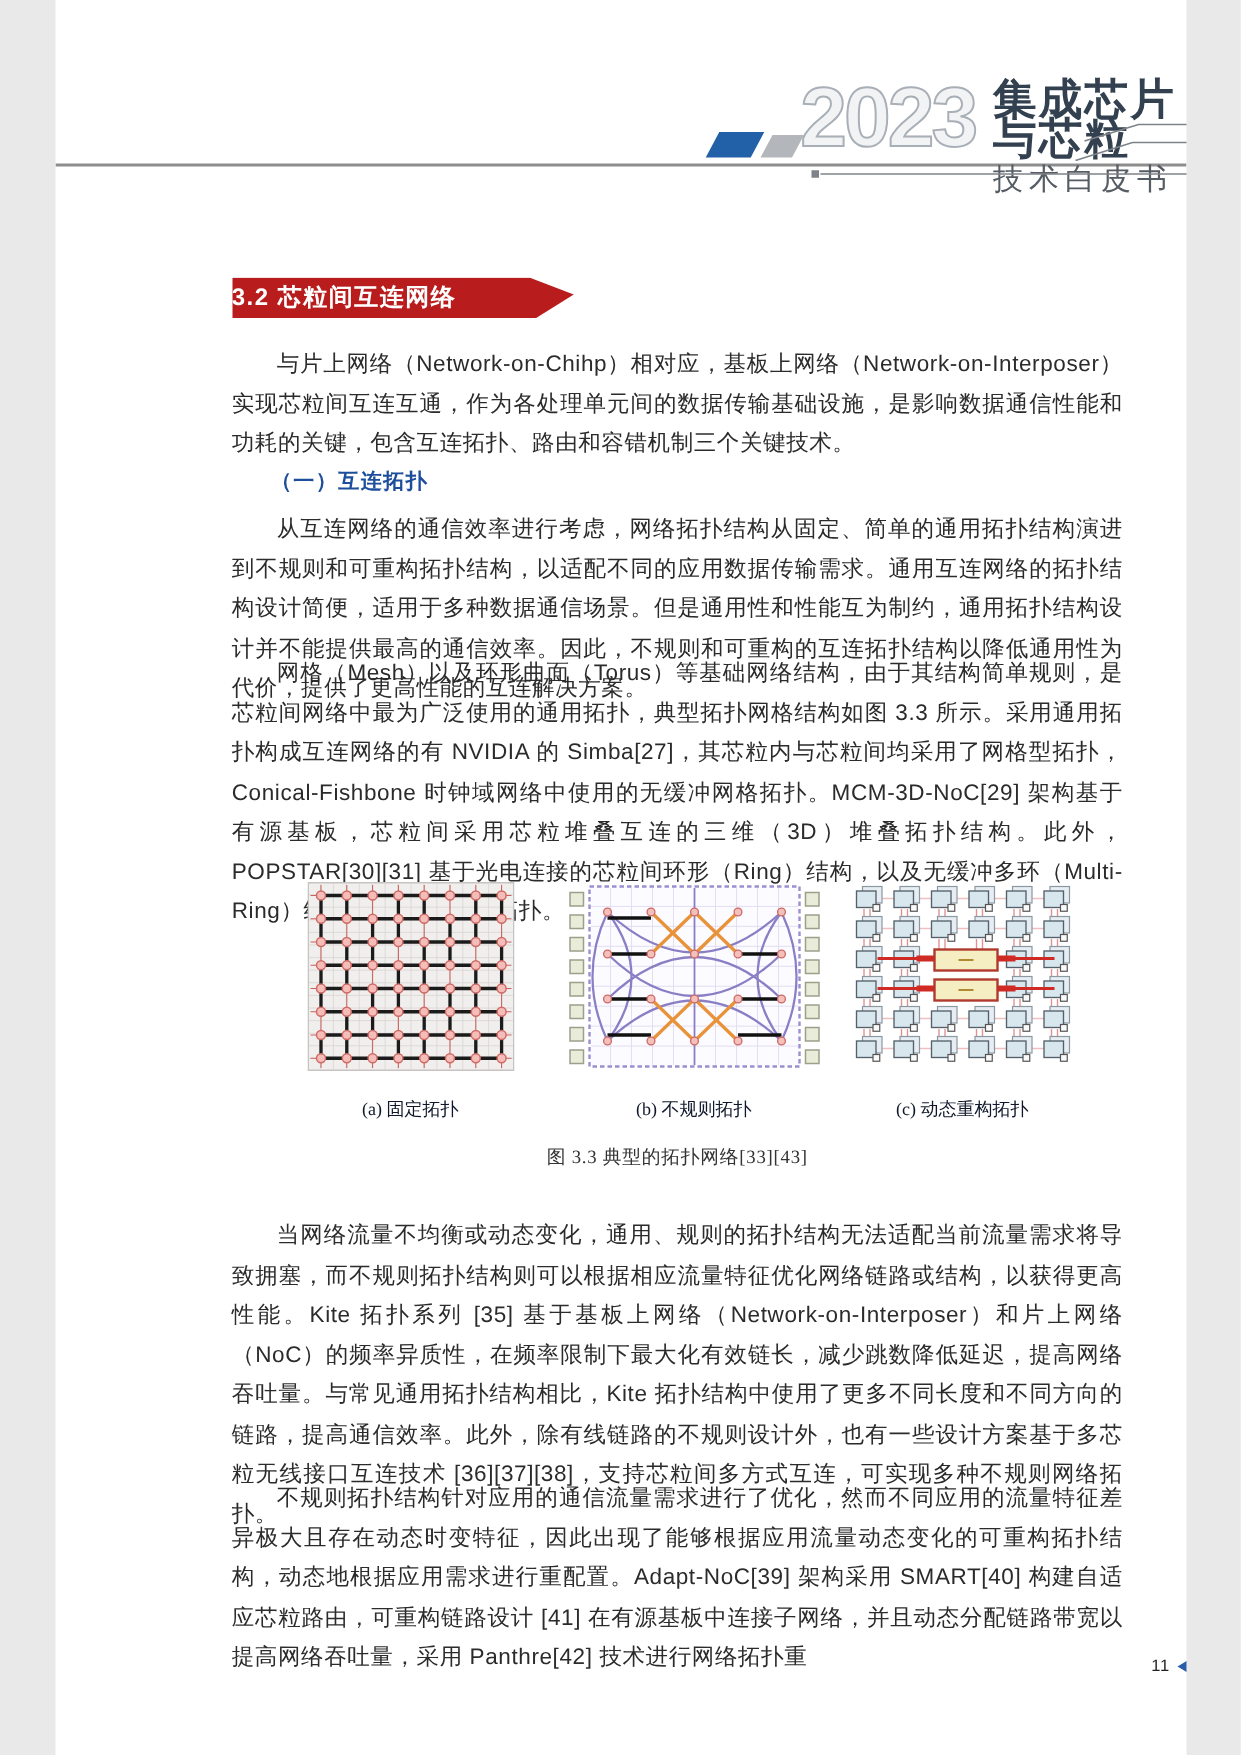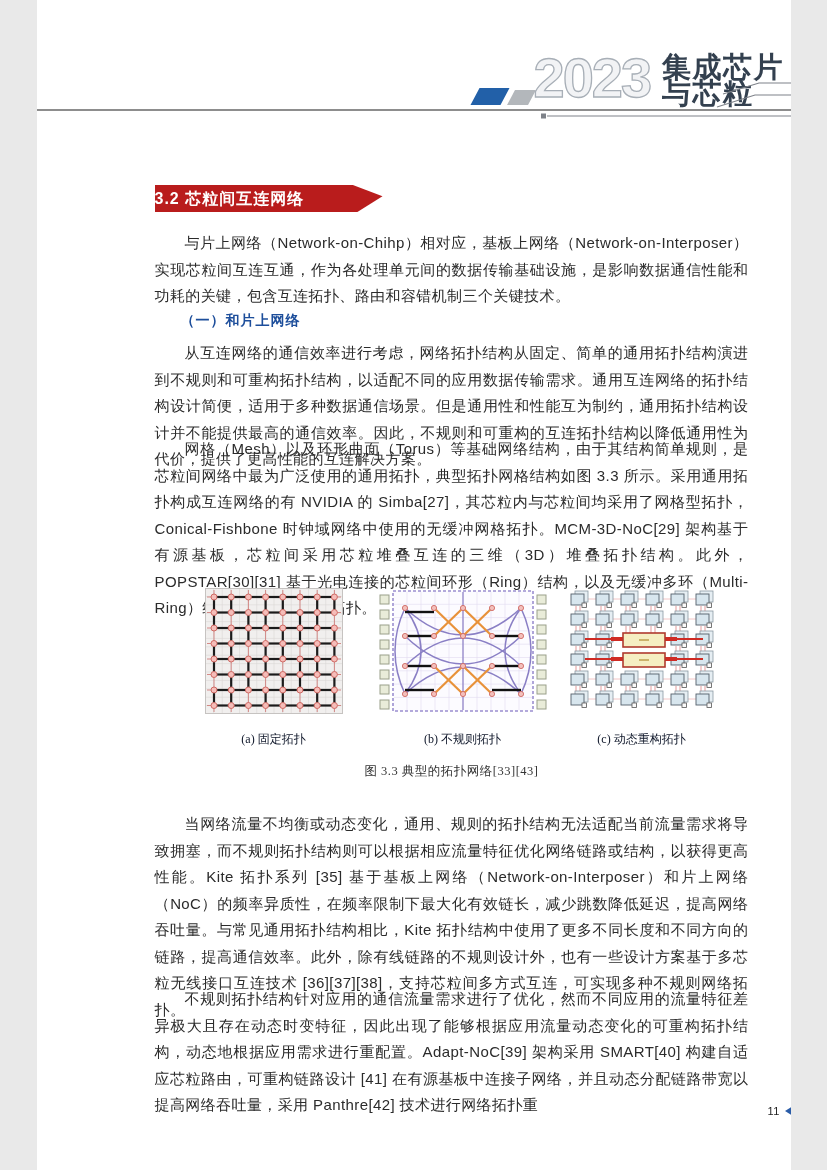--- a/index.html
+++ b/index.html
@@ -69,41 +69,42 @@
 <div class="page">
 
   <div class="hairline"></div>
   <div class="pgram blue"></div>
   <div class="pgram gray"></div>
 
   <div class="header">
     <div class="year">2023</div>
     <div class="title-block">
       <div class="t1">集成芯片与芯粒</div>
+      <div class="t2">技术白皮书</div>
     </div>
   </div>
 
   <svg class="decor-svg" viewBox="0 0 397 50">
     <g stroke="#7e8289" stroke-width="1.1" fill="none">
       <polyline points="256,14 292,3 352,3"></polyline>
       <polyline points="250,27 288,15 362,15"></polyline>
       <polyline points="80,36 340,36"></polyline>
     </g>
     <polygon points="352,0 360,3 352,6" fill="#7e8289"></polygon>
     <polygon points="362,12 370,15 362,18" fill="#7e8289"></polygon>
     <polygon points="340,33 348,36 340,39" fill="#7e8289"></polygon>
     <rect x="74" y="33.5" width="5" height="5" fill="#7e8289"></rect>
   </svg>
 
   <div class="banner">
     <span>3.2 芯粒间互连网络</span>
   </div>
 
   <div class="para p1">与片上网络（Network-on-Chihp）相对应，基板上网络（Network-on-Interposer）实现芯粒间互连互通，作为各处理单元间的数据传输基础设施，是影响数据通信性能和功耗的关键，包含互连拓扑、路由和容错机制三个关键技术。</div>
-  <div class="subhead">（一）和片上网络</div>
+  <div class="subhead">（一）互连拓扑</div>
   <div class="para p2">从互连网络的通信效率进行考虑，网络拓扑结构从固定、简单的通用拓扑结构演进到不规则和可重构拓扑结构，以适配不同的应用数据传输需求。通用互连网络的拓扑结构设计简便，适用于多种数据通信场景。但是通用性和性能互为制约，通用拓扑结构设计并不能提供最高的通信效率。因此，不规则和可重构的互连拓扑结构以降低通用性为代价，提供了更高性能的互连解决方案。</div>
   <div class="para p3">网格（Mesh）以及环形曲面（Torus）等基础网络结构，由于其结构简单规则，是芯粒间网络中最为广泛使用的通用拓扑，典型拓扑网格结构如图 3.3 所示。采用通用拓扑构成互连网络的有 NVIDIA 的 Simba[27]，其芯粒内与芯粒间均采用了网格型拓扑，Conical-Fishbone 时钟域网络中使用的无缓冲网格拓扑。MCM-3D-NoC[29] 架构基于有源基板，芯粒间采用芯粒堆叠互连的三维（3D）堆叠拓扑结构。此外，POPSTAR[30][31] 基于光电连接的芯粒间环形（Ring）结构，以及无缓冲多环（Multi-Ring）结构 [32] 属于通用拓扑。</div>
 
   <div class="figrow">
     <div class="figbox-a">
       <svg id="figA" viewBox="0 0 138 126">
           <rect x="0.5" y="0.5" width="137" height="125" fill="#f1efee" stroke="#c6c3c1" stroke-width="1"></rect>
           <line x1="8.625" y1="1" x2="8.625" y2="125" stroke="#dad7d5" stroke-width="0.6"></line>
           <line x1="17.25" y1="1" x2="17.25" y2="125" stroke="#dad7d5" stroke-width="0.6"></line>
           <line x1="25.875" y1="1" x2="25.875" y2="125" stroke="#dad7d5" stroke-width="0.6"></line>

